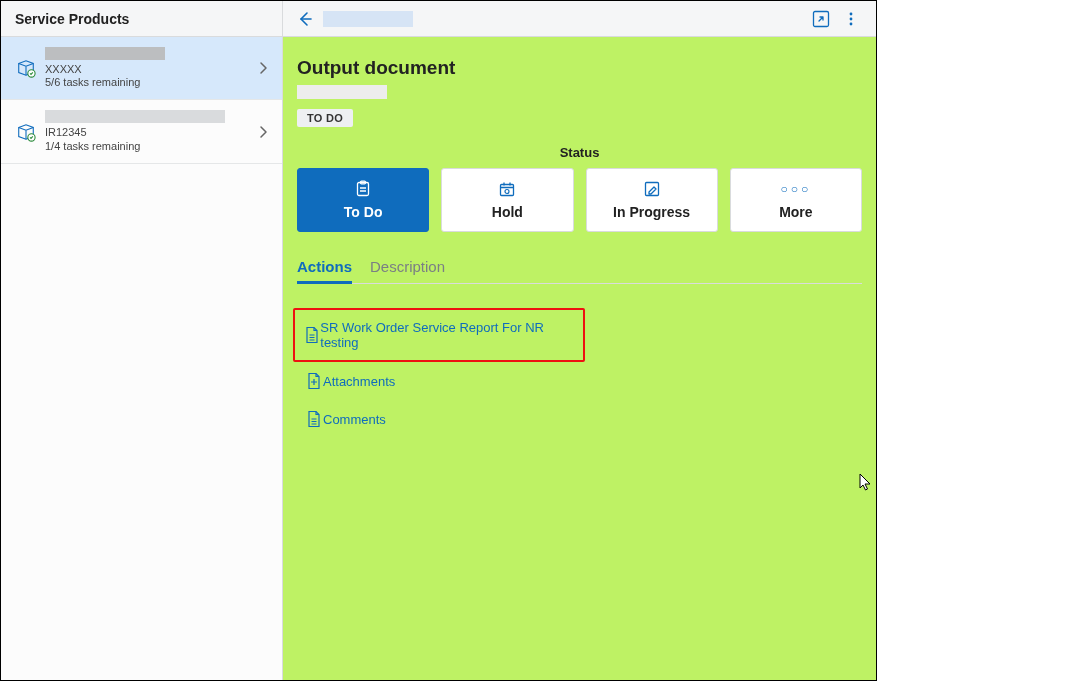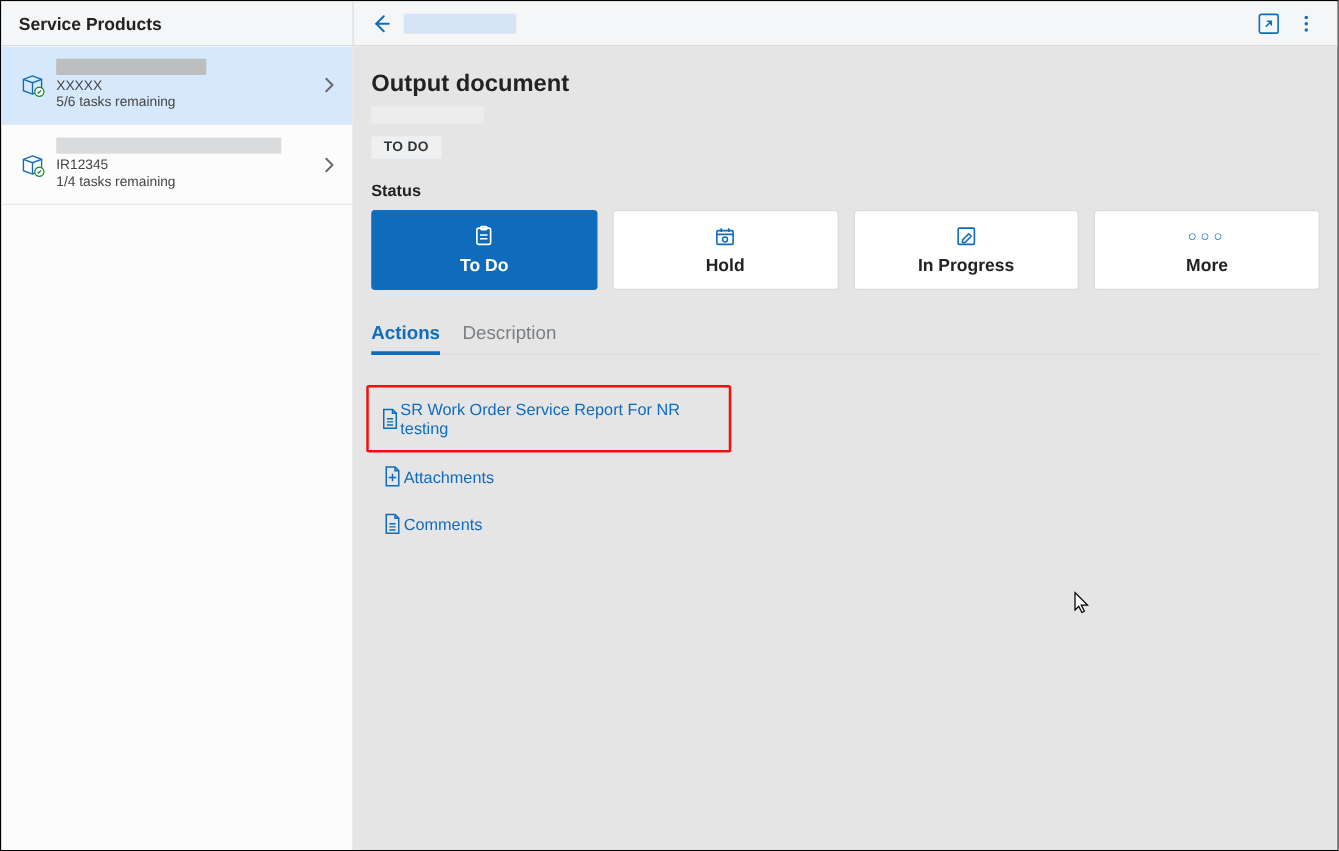--- a/index.html
+++ b/index.html
@@ -4,21 +4,21 @@
 <style>
   * { box-sizing: border-box; }
   html, body { margin:0; padding:0; height:100%; }
   body {
     font-family: "Segoe UI", Arial, sans-serif;
     font-size: 13px;
     color: #222;
     background:#fff;
   }
   .frame {
-    width:1071px; height:681px;
+    width:877px; height:681px;
     border:1px solid #000;
     display:flex; flex-direction:column;
     overflow:hidden;
   }
   
   .topbar {
     height:36px;
     background:#f5f6f7;
     border-bottom:1px solid #d9dbdd;
     display:flex;
@@ -65,41 +65,41 @@
   .item-body { flex:1; min-width:0; }
   .item-title-ph { height:13px; background:#d9dbdd; margin-bottom:3px; }
   .item-title-ph.sel { background:#bcbec0; width:120px;}
   .item-title-ph.norm { width:180px;}
   .item-code { font-size:11px; color:#444; line-height:1.2;}
   .item-sub { font-size:11px; color:#444; line-height:1.2;}
   .item-chevron { color:#666; padding:0 4px;}
   
   .content {
     flex:1;
-    background:#e5e5e5;
+    background:#bef264;
     padding:20px 14px 0 14px;
     overflow:auto;
     position:relative;
   }
   .h1 { font-size:19px; font-weight:600; color:#222; }
   .subtle-ph { width:90px; height:14px; background:#ededed; margin-top:6px;}
   .badge {
     display:inline-block;
     margin-top:10px;
     padding:3px 10px;
     background:#eef0f2;
     border-radius:2px;
     font-size:11px;
     font-weight:700;
     color:#333;
     letter-spacing:.3px;
   }
   .section-label {
     margin-top:18px;
-    font-size:13px; font-weight:600; color:#222;
+    font-size:13px; font-weight:600; color:#222;text-align:center;
   }
   .status-row {
     display:flex;
     gap:12px;
     margin-top:8px;
   }
   .status-btn {
     flex:1;
     height:64px;
     border:1px solid #d9dbdd;

